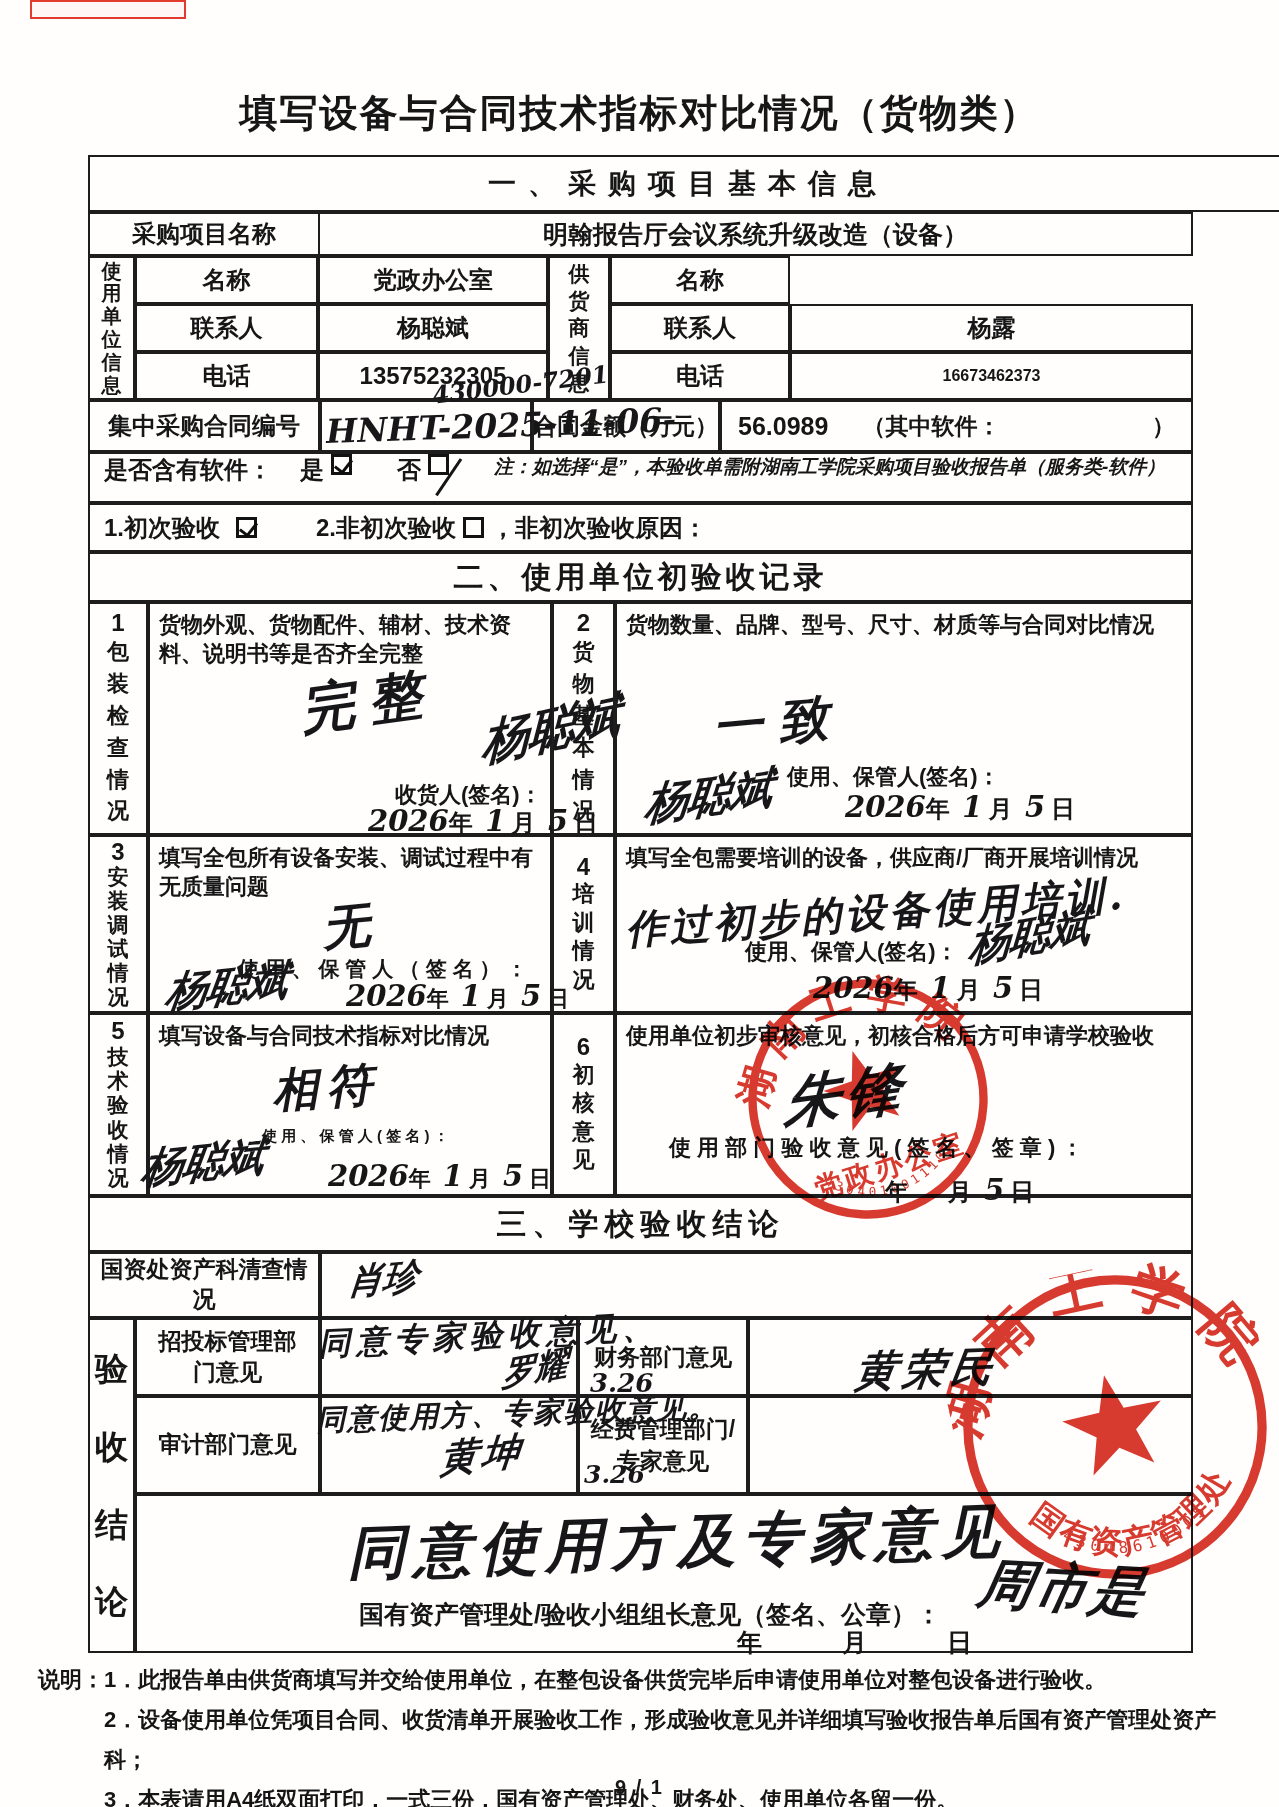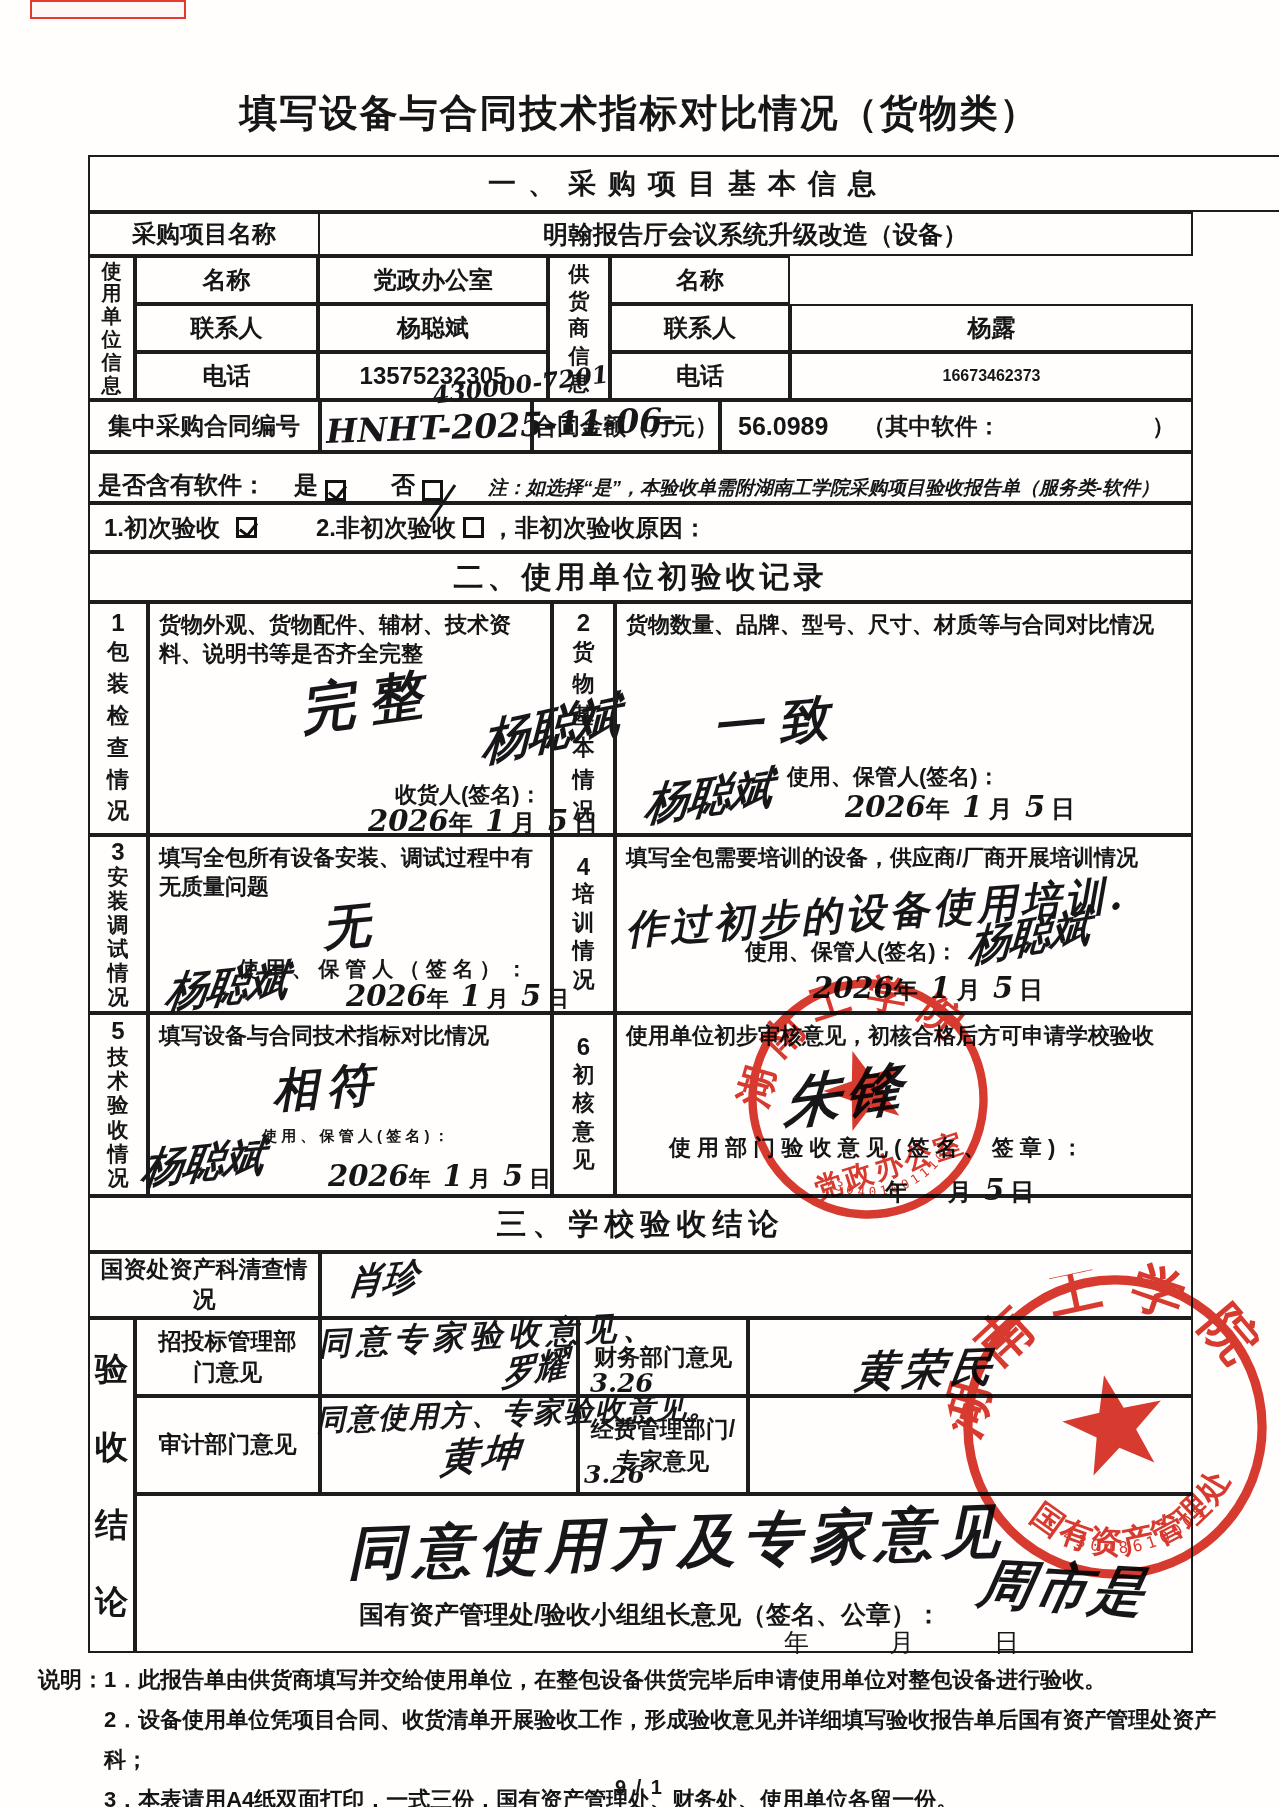--- a/index.html
+++ b/index.html
@@ -71,21 +71,21 @@
   <div class="hw" style="left:326px;top:406px;font-size:33px;font-weight:700;transform:rotate(-2deg);letter-spacing:0;">HNHT-2025-11-06-</div>
   <div class="hw" style="left:432px;top:370px;font-size:24px;font-weight:700;transform:rotate(-7deg);">430000-7201</div>
   <div class="cell ctr" style="left:532px;top:400px;width:188px;height:52px;font-size:23px;font-weight:700;">合同金额（万元）</div>
   <div class="cell" style="left:720px;top:400px;width:473px;height:52px;display:flex;align-items:center;padding:0 16px;">
     <span style="font-size:25px;font-weight:700;">56.0989</span>
     <span style="font-size:23px;font-weight:600;margin-left:34px;">（其中软件：</span>
     <span style="flex:1;"></span>
     <span style="font-size:23px;font-weight:600;">）</span>
   </div>
 
-  <div class="cell" style="left:88px;top:452px;width:1105px;height:51px;display:flex;align-items:flex-end;padding-left:8px;font-size:24px;font-weight:700;">
+  <div class="cell" style="left:88px;top:452px;width:1105px;height:51px;display:flex;align-items:flex-start;padding-left:14px;font-size:24px;font-weight:700;">
     <span>是否含有软件：</span>
     <span style="margin-left:28px;">是</span>
     <span class="cb on"></span>
     <span style="margin-left:38px;">否</span>
     <span class="cb">
       <span class="slashline"></span>
     </span>
     <span style="margin-left:38px;font-size:19px;font-style:italic;font-weight:700;">注：如选择“是”，本验收单需附湖南工学院采购项目验收报告单（服务类-软件）</span>
   </div>
 
@@ -219,21 +219,21 @@
     <div class="hw sig" style="left:118px;top:36px;font-size:38px;transform:rotate(-6deg) skewX(-12deg);letter-spacing:4px;">黄坤</div>
     <div class="hw" style="left:262px;top:62px;font-size:25px;font-weight:700;">3.26</div>
   </div>
   <div class="cell ctr" style="left:578px;top:1396px;width:170px;height:98px;font-size:23px;font-weight:700;line-height:1.4;padding:0 10px;">经费管理部门/专家意见</div>
   <div class="cell" style="left:748px;top:1396px;width:445px;height:98px;"></div>
 
   <div class="cell" style="left:135px;top:1494px;width:1058px;height:159px;">
     <div class="hw" style="left:210px;top:8px;font-size:58px;font-weight:700;transform:rotate(-2deg);letter-spacing:8px;">同意使用方及专家意见</div>
     <div class="signlabel" style="left:222px;top:102px;font-size:25px;font-weight:700;">国有资产管理处/验收小组组长意见（签名、公章）：</div>
     <div class="hw sig" style="left:842px;top:52px;font-size:54px;transform:rotate(3deg) skewX(-8deg);letter-spacing:2px;">周市是</div>
-    <div style="position:absolute;left:600px;top:130px;font-size:25px;font-weight:400;letter-spacing:10px;white-space:nowrap;margin-left:47px;">年　　月　　日</div>
+    <div style="position:absolute;left:600px;top:130px;font-size:25px;font-weight:700;letter-spacing:10px;white-space:nowrap;">年　　月　　日</div>
   </div>
 
   <svg class="stamp" style="left:742px;top:973px;width:252px;height:252px;transform:rotate(-18deg);" viewBox="0 0 240 240">
     <circle cx="120" cy="120" r="110" fill="none" stroke="#d42a1e" stroke-width="8"></circle>
     <defs>
       <path id="arc1t" d="M 20,134 A 100,100 0 0 1 220,134"></path>
       <path id="arc1b" d="M 50,178 A 88,88 0 0 0 190,178"></path>
     </defs>
     <text fill="#d42a1e" font-size="38" font-weight="700" letter-spacing="11" font-family="Liberation Sans,sans-serif">
       <textPath href="#arc1t" startOffset="50%" text-anchor="middle">湖南工学院</textPath>

